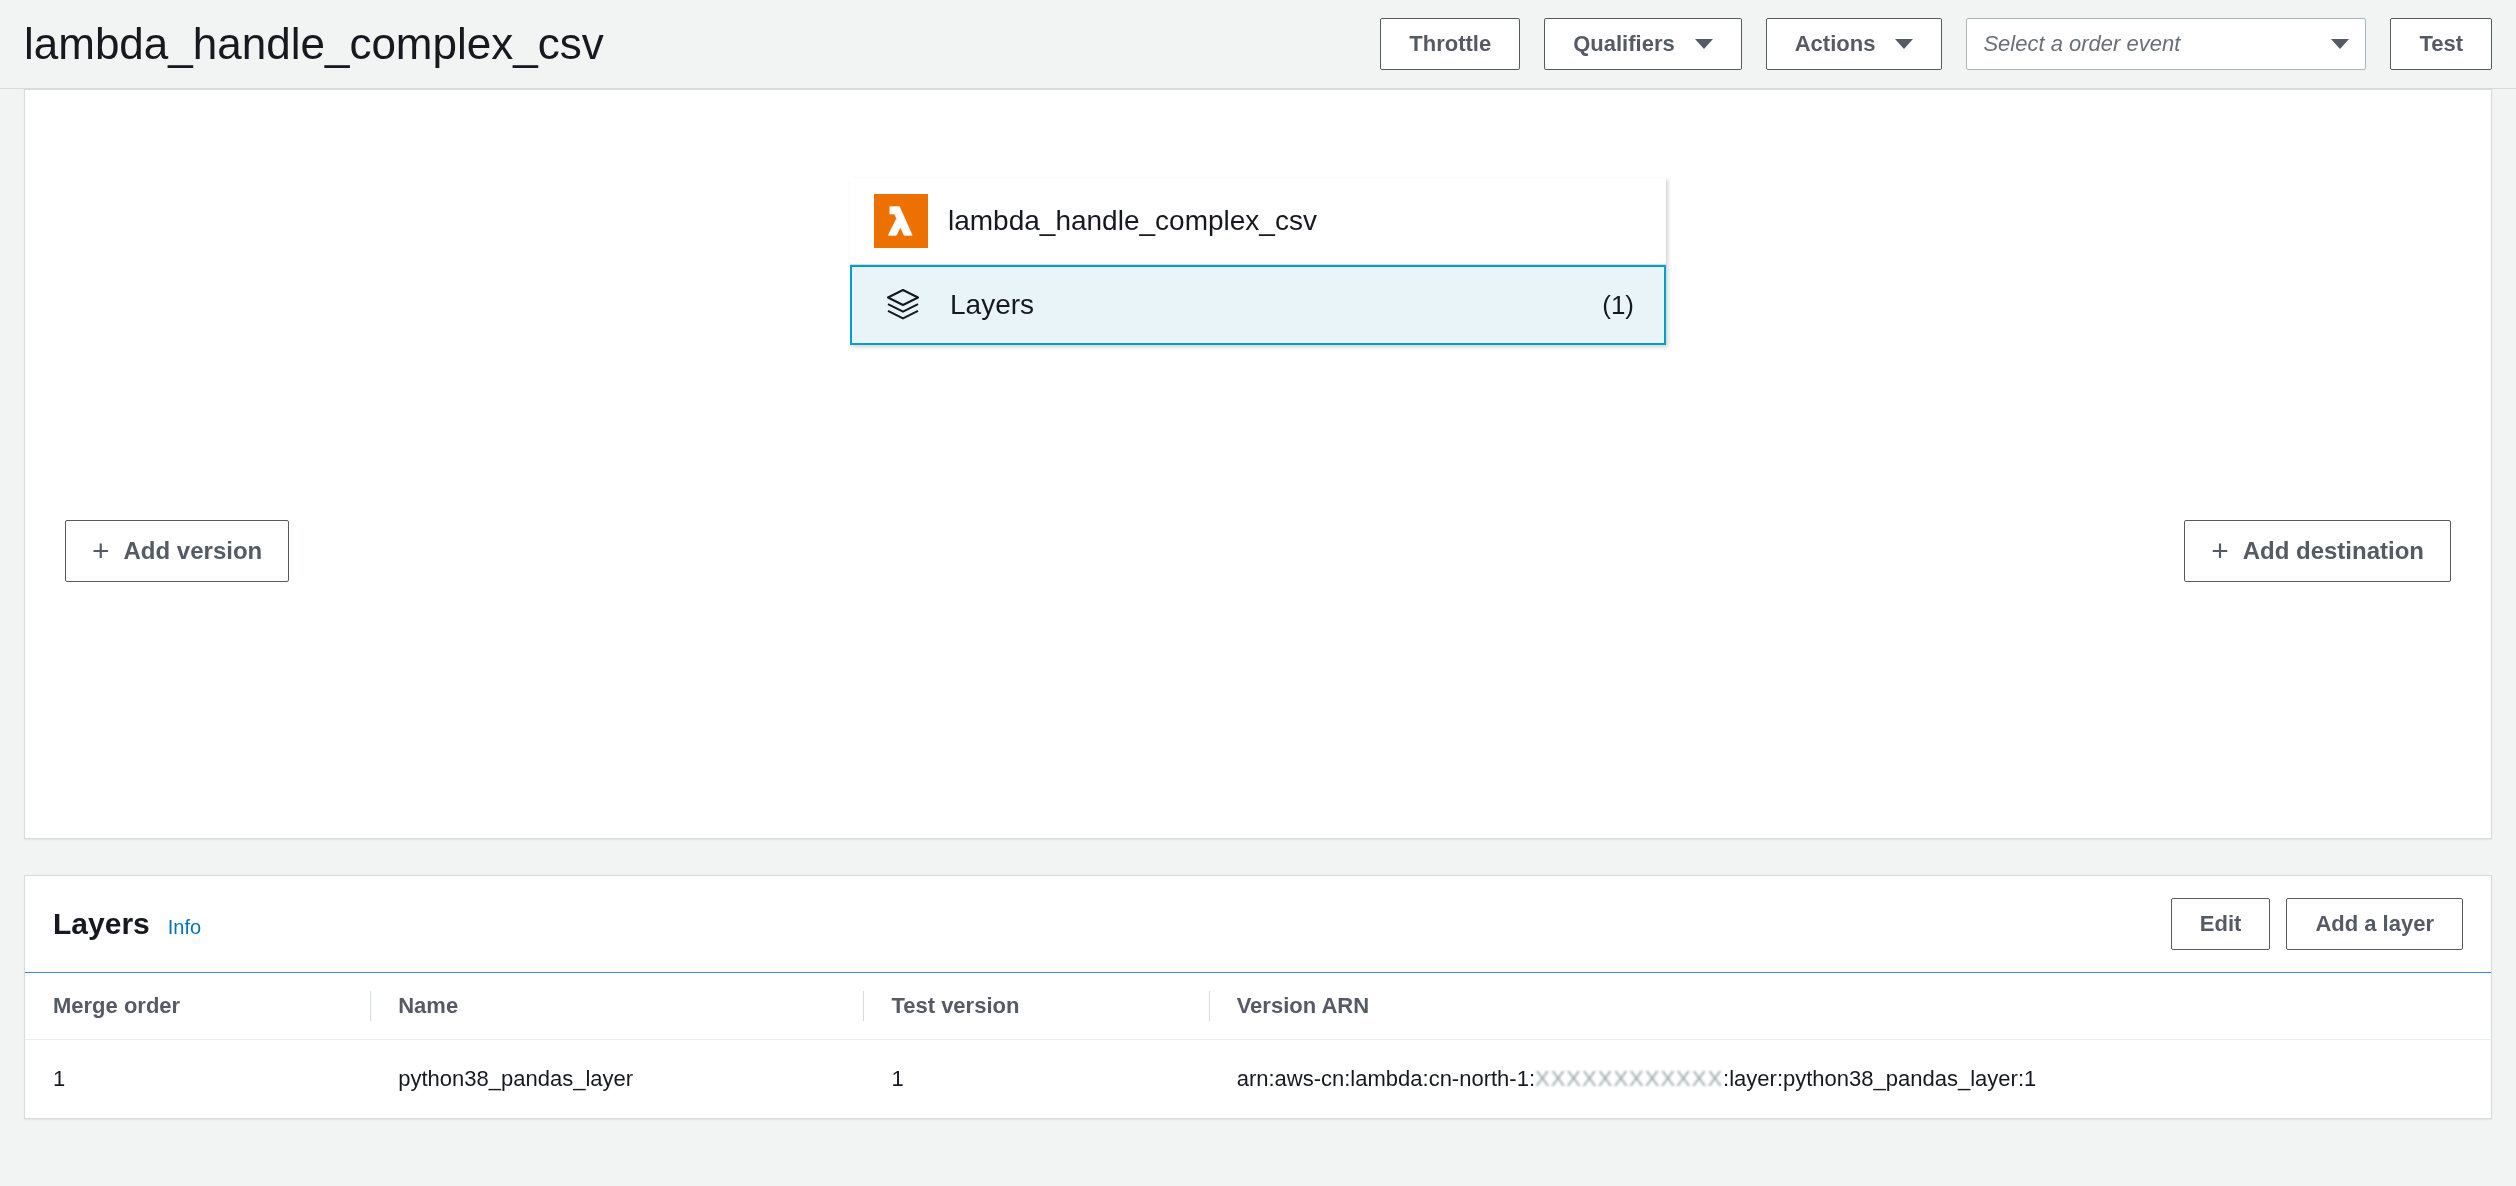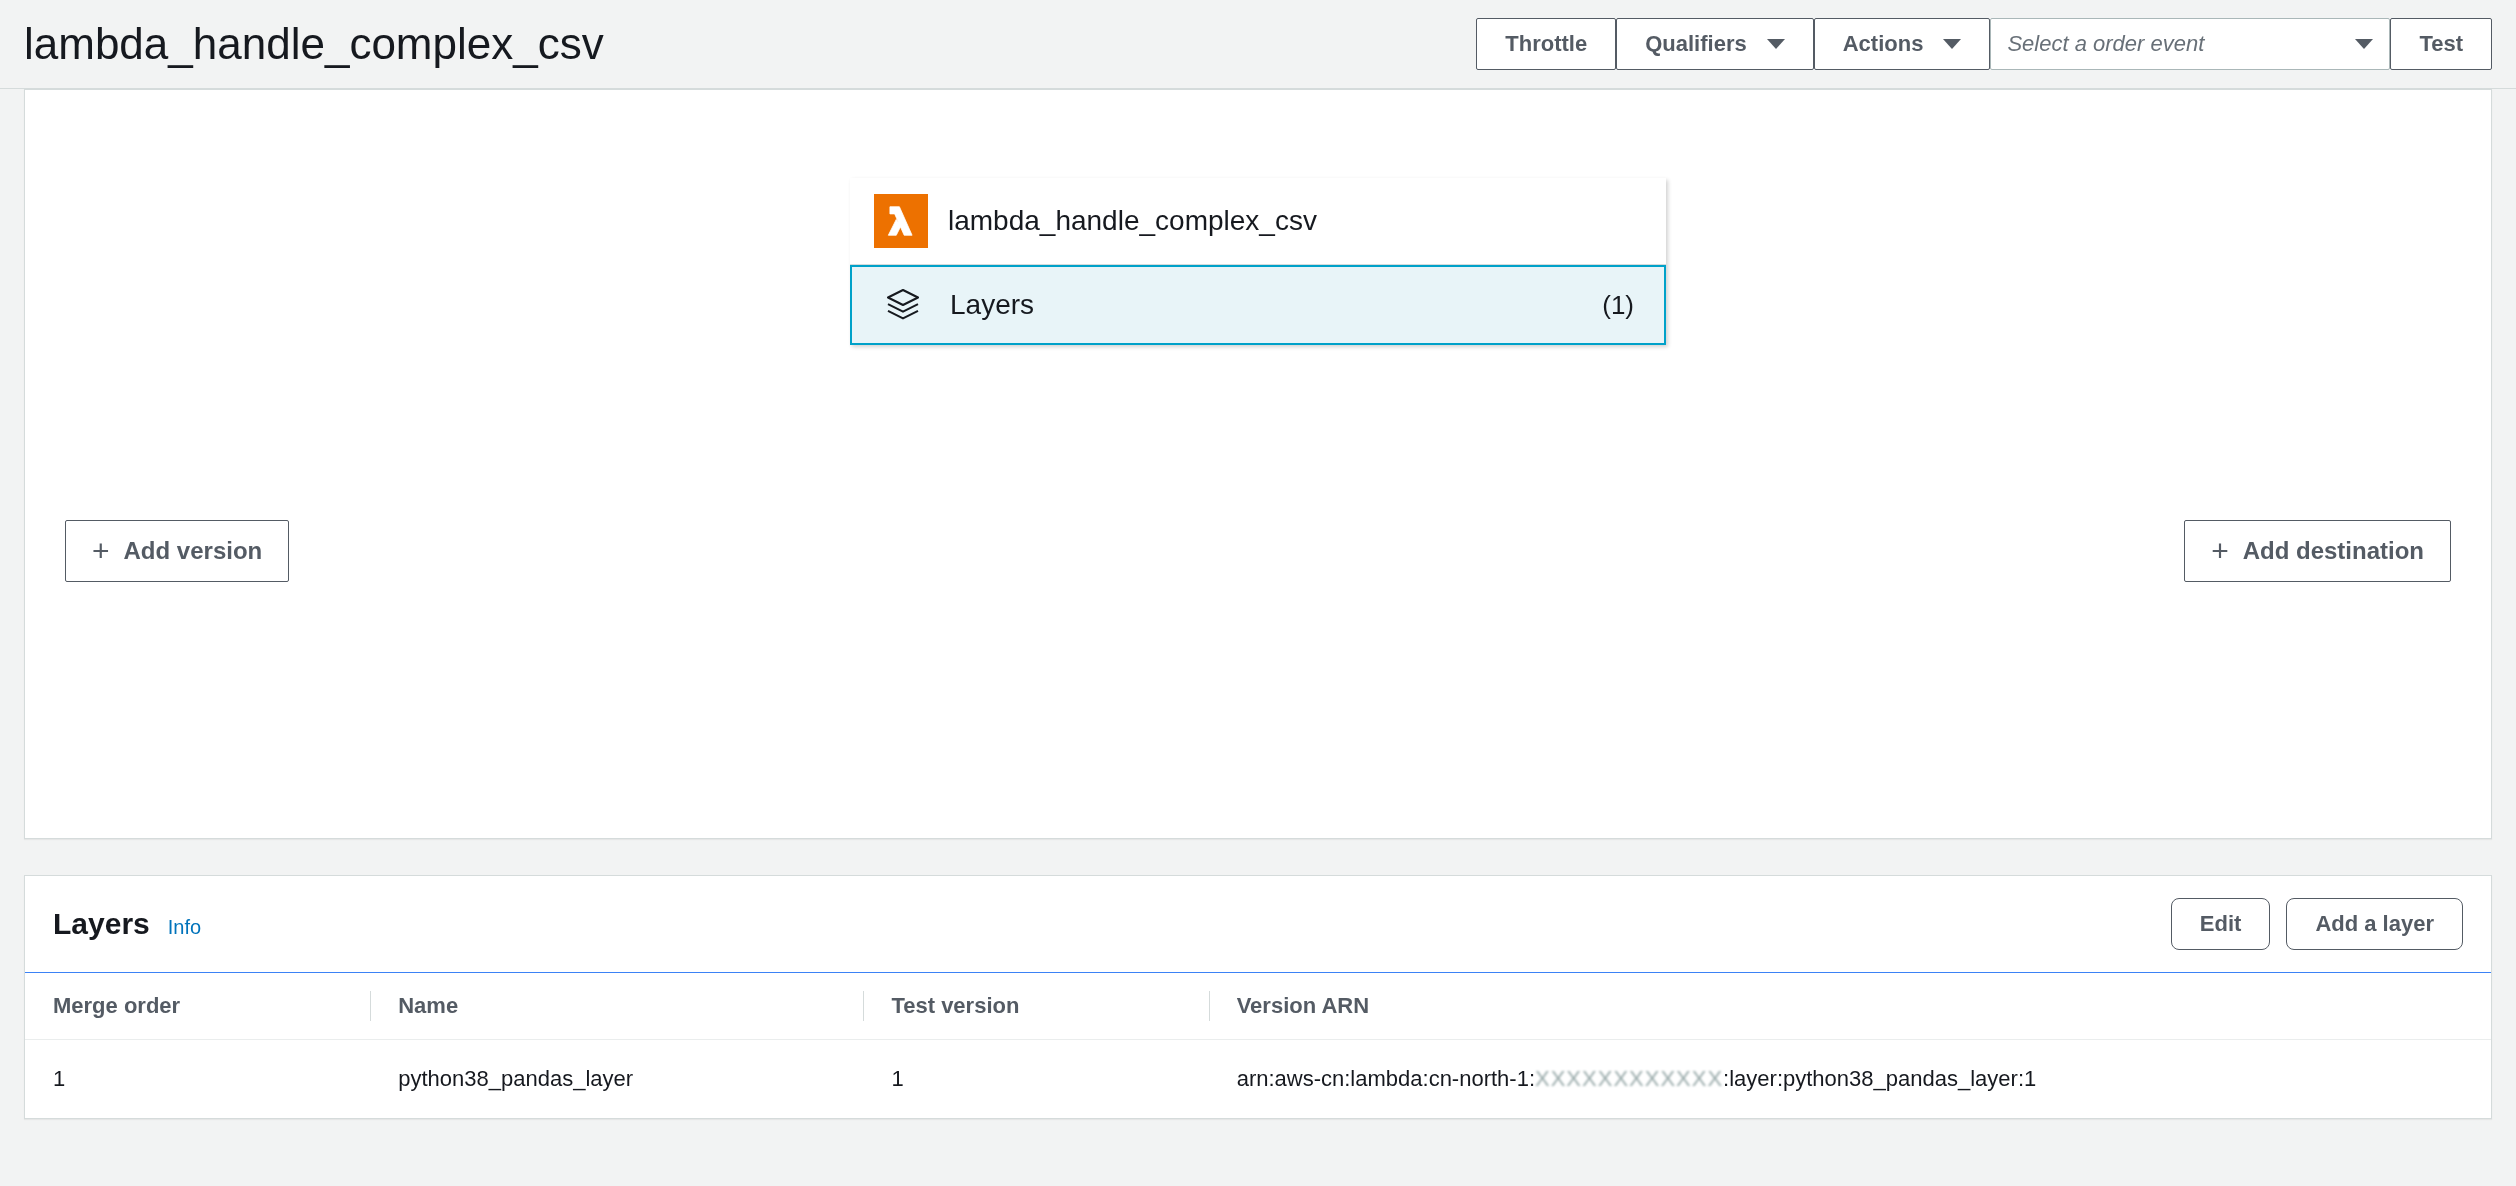--- a/index.html
+++ b/index.html
@@ -23,21 +23,21 @@
       background: #f2f3f3;
       border-bottom: 1px solid #d5dbdb;
     }
     .page-title {
       font-size: 44px;
       font-weight: 400;
       color: #16191f;
     }
     .header-actions {
       display: flex;
-      gap: 0;
+      gap: 24px;
       align-items: center;
     }
     .btn {
       display: inline-flex;
       align-items: center;
       justify-content: center;
       gap: 12px;
       padding: 10px 28px;
       border: 1.5px solid #545b64;
       background: #fff;
@@ -218,21 +218,21 @@
       gap: 16px;
     }
     .panel-btn {
       padding: 10px 28px;
       border: 1.5px solid #545b64;
       background: #fff;
       color: #545b64;
       font-size: 22px;
       font-weight: 700;
       cursor: pointer;
-      border-radius: 8px;
+      border-radius: 2px;
       height: 52px;
     }
     table.layers-table {
       width: 100%;
       border-collapse: collapse;
     }
     .layers-table thead th {
       text-align: left;
       font-size: 22px;
       font-weight: 700;

